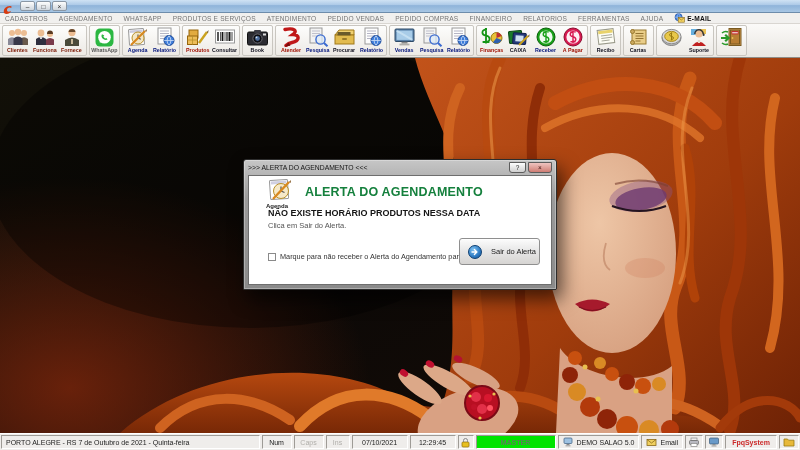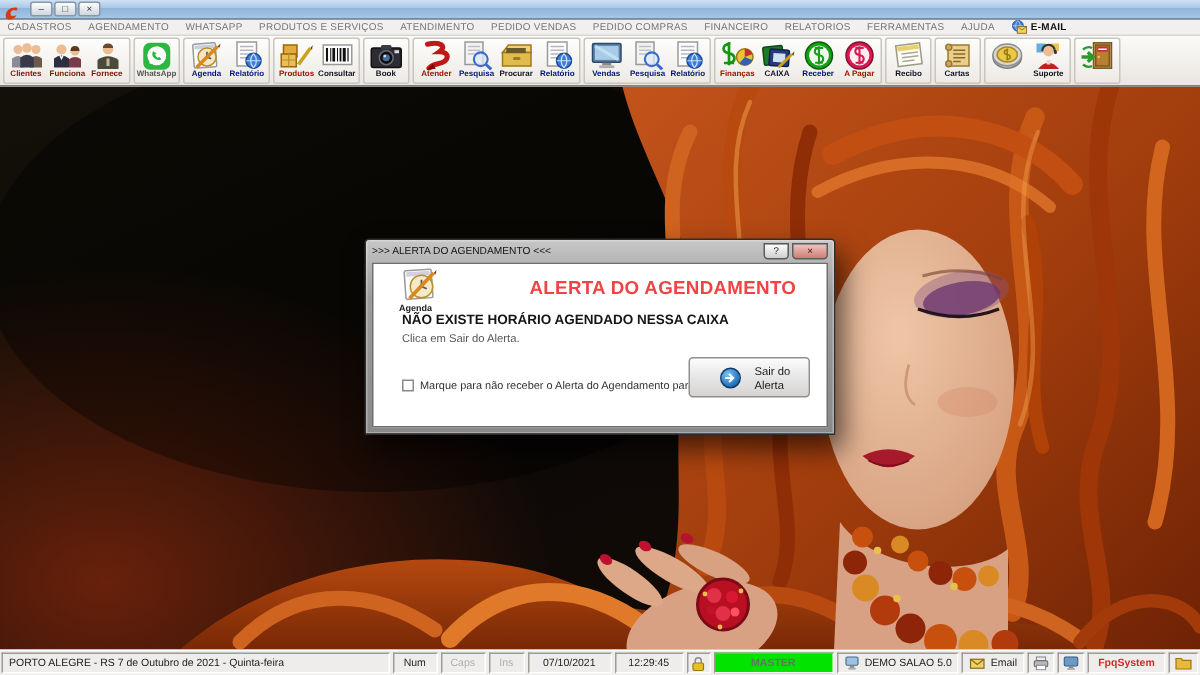--- a/index.html
+++ b/index.html
@@ -45,29 +45,29 @@
     box-shadow:0 0 0 1px rgba(255,255,255,.3) inset, 5px 9px 18px rgba(0,0,0,.6);}
   .dlg-titlebar{height:15px;display:flex;align-items:center;}
   .dlg-title{flex:1;font-size:6.8px;color:#141414;white-space:nowrap;overflow:hidden;}
   .dlg-help,.dlg-close{height:11px;border:1px solid #5c5c5c;border-radius:0 0 3px 3px;
     font-size:6.5px;line-height:10px;text-align:center;color:#222;}
   .dlg-help{width:17px;background:linear-gradient(180deg,#fdfdfd,#cfcfcf);}
   .dlg-close{width:24px;background:linear-gradient(180deg,#efc4c0,#cf7d74);margin-left:2px;color:#3a0f0f;}
   .dlg-body{position:relative;background:#fff;border:1px solid #6e6e6e;height:110px;}
   .agenda-ic{position:absolute;left:19px;top:2px;}
   .agenda-cap{position:absolute;left:17px;top:27px;font-size:6px;font-weight:bold;color:#222;}
-  .dlg-heading{position:absolute;left:56px;top:9px;font-size:12.5px;font-weight:bold;color:#ef4444;letter-spacing:.2px;white-space:nowrap;margin-left:48px;}
+  .dlg-heading{position:absolute;left:56px;top:9px;font-size:12.5px;font-weight:bold;color:#15803d;letter-spacing:.2px;white-space:nowrap;}
   .dlg-message{position:absolute;left:19px;top:32px;font-size:9px;font-weight:bold;color:#151515;white-space:nowrap;}
   .dlg-instruction{position:absolute;left:19px;top:45px;font-size:7.5px;color:#555;}
   .dlg-check{position:absolute;left:19px;top:76px;display:flex;align-items:center;gap:4px;}
   .dlg-checkbox{width:8px;height:8px;background:#fff;border:1px solid #8a8a8a;flex:0 0 auto;}
   .dlg-check-label{font-size:7.3px;color:#333;white-space:nowrap;}
   .dlg-button{position:absolute;left:210px;top:62px;width:81px;height:27px;
     background:linear-gradient(180deg,#fcfcfc,#e8e8e8 45%,#d6d4d2);
-    border:1px solid #8f8f8f;border-radius:3px;display:flex;align-items:center;gap:9px;padding-left:20px;
+    border:1px solid #8f8f8f;border-radius:3px;display:flex;align-items:center;gap:9px;padding-left:8px;
     box-shadow:0 1px 0 rgba(255,255,255,.8) inset;}
   .dlg-btn-circle{width:14px;height:14px;border-radius:50%;
     background:radial-gradient(circle at 35% 30%,#7cc0f0,#2f7cc4 60%,#14508c);
     border:1px solid #0d3f72;display:flex;align-items:center;justify-content:center;flex:0 0 auto;}
   .dlg-btn-label{font-size:7.5px;color:#1a1a1a;}
 
   
   .statusbar{position:absolute;left:0;bottom:0;width:800px;height:17px;display:flex;align-items:stretch;
     background:#efedeb;border-top:1px solid #fff;padding:1px;gap:2px;}
   .sb-panel{border:1px solid;border-color:#9e9b96 #fff #fff #9e9b96;background:#efedeb;
@@ -586,21 +586,21 @@
             <rect x="2" y="2" width="18" height="19" rx="1" fill="#fff" stroke="#9a9a9a" transform="rotate(-4 11 11)"></rect>
             <rect x="3.2" y="3" width="15.6" height="3" fill="#d0d0e2" transform="rotate(-4 11 11)"></rect>
             <circle cx="13" cy="13" r="7.5" fill="#f6e9c8" stroke="#b8902a"></circle>
             <path d="M13,13 L13,8.5 M13,13 L16.5,14.5" stroke="#555" stroke-width="1.2" fill="none"></path>
             <path d="M5,21 L21,4" stroke="#d8881e" stroke-width="2.4"></path>
             <path d="M21,4 L23,2 L22.5,5 Z" fill="#7a4a10"></path>
           </svg>
         </span>
         <span class="agenda-cap">Agenda</span>
         <div class="dlg-heading">ALERTA DO AGENDAMENTO</div>
-        <div class="dlg-message">NÃO EXISTE HORÁRIO AGENDADO NESSA CAIXA</div>
+        <div class="dlg-message">NÃO EXISTE HORÁRIO PRODUTOS NESSA DATA</div>
         <div class="dlg-instruction">Clica em Sair do Alerta.</div>
         <div class="dlg-check">
           <span class="dlg-checkbox"></span>
           <span class="dlg-check-label">Marque para não receber o Alerta do Agendamento para ess</span>
         </div>
         <div class="dlg-button">
           <span class="dlg-btn-circle">
             <svg width="8" height="8" viewBox="0 0 8 8">
                 <path d="M1,4 L5,4 M3.4,1.6 L5.8,4 L3.4,6.4" stroke="#fff" stroke-width="1.4" fill="none" stroke-linecap="round"></path>
               </svg>

